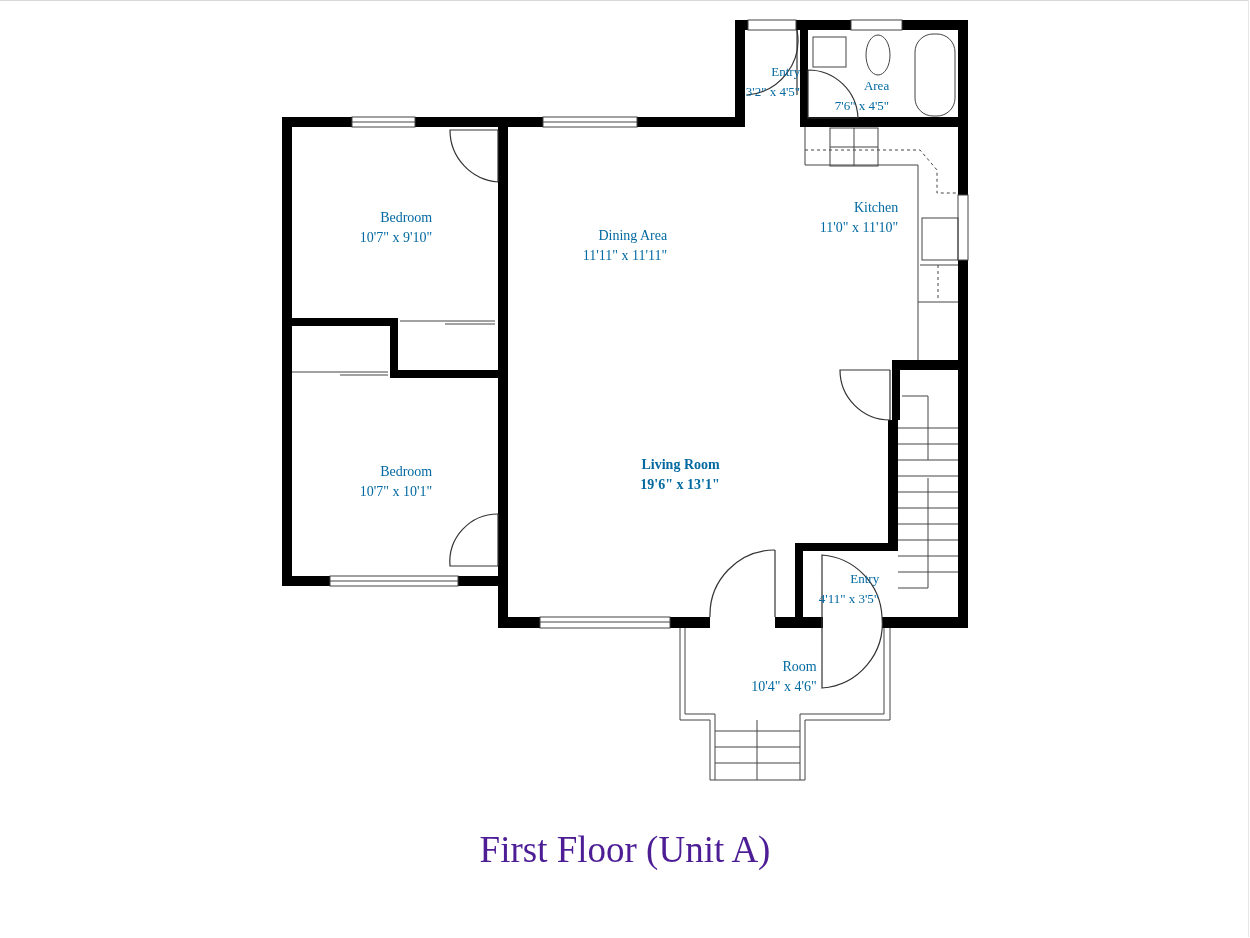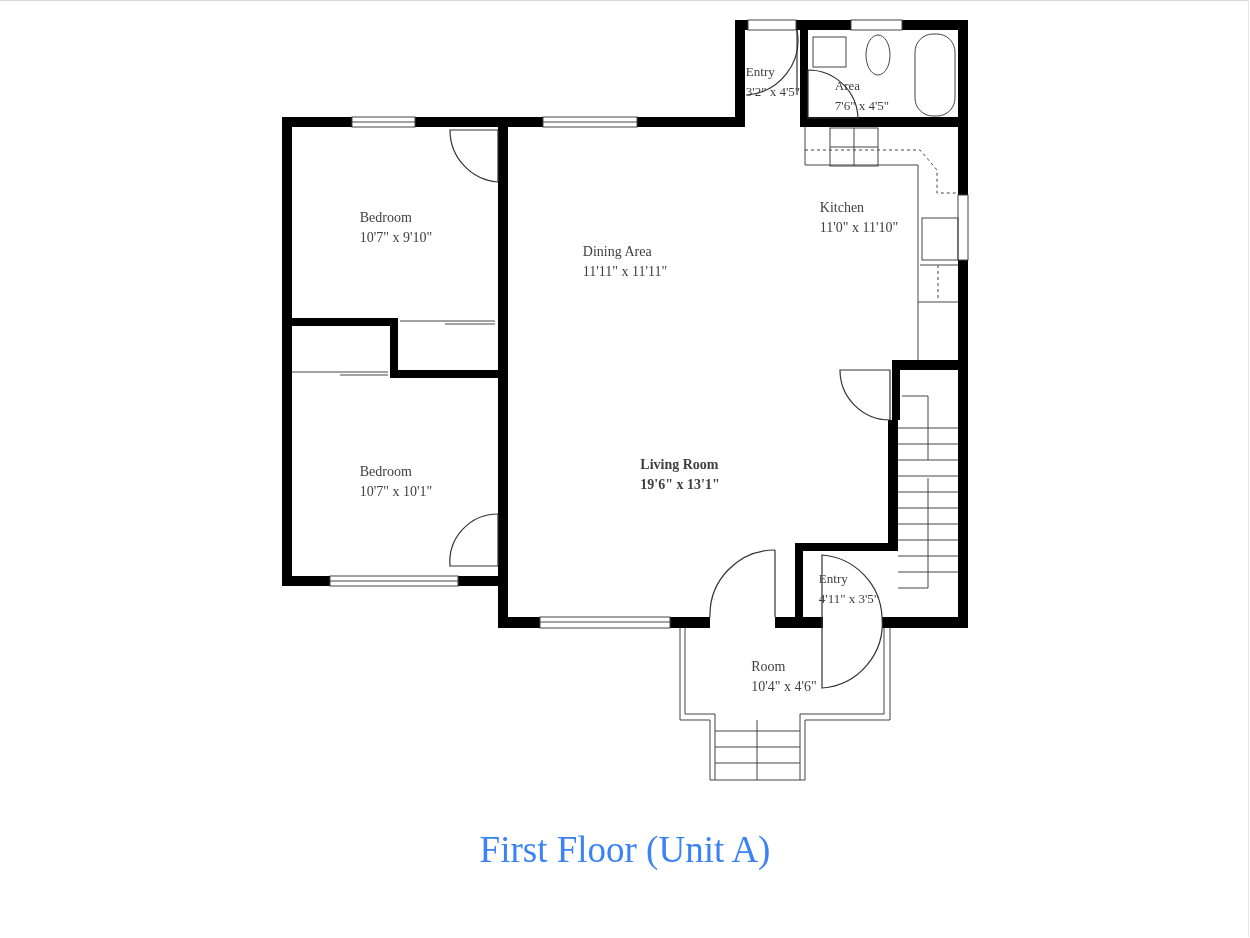--- a/index.html
+++ b/index.html
@@ -1,21 +1,21 @@
 <!DOCTYPE html>
 <html><head>
 <meta charset="utf-8">
 <style>
   html, body { margin: 0; padding: 0; background: #ffffff; }
   body { width: 1250px; height: 938px; position: relative; overflow: hidden; font-family: "Liberation Serif", "DejaVu Serif", serif; }
   .frame { position: absolute; left: 0; top: 0; width: 1249px; height: 937px; border-top: 1px solid #d8d8d8; border-right: 1px solid #e6e6e6; box-sizing: border-box; }
   svg.plan { position: absolute; left: 0; top: 0; }
-  .label { position: absolute; text-align: left; color: #404040; font-size: 14px; line-height: 20px; white-space: nowrap; transform: translateX(-50%); }
+  .label { position: absolute; text-align: right; color: #0369a1; font-size: 14px; line-height: 20px; white-space: nowrap; transform: translateX(-50%); }
   .label .name, .label .dim { display: block; }
-  .title { position: absolute; left: 625px; top: 828px; transform: translateX(-50%); font-size: 37px; color: #3b82f6; white-space: nowrap; text-align: right; }
+  .title { position: absolute; left: 625px; top: 828px; transform: translateX(-50%); font-size: 37px; color: #4c1d95; white-space: nowrap; text-align: right; }
 </style>
 </head>
 <body>
 
 <div class="frame"></div>
 
 <svg class="plan" width="1250" height="938" viewBox="0 0 1250 938">
   <g fill="#000">
 
     <rect x="282" y="117" width="10" height="469"></rect>
@@ -132,21 +132,21 @@
   <span class="dim">3'2" x 4'5"</span>
 </div>
 <div class="label" style="left:862px; top:76px; font-size:13px;">
   <span class="name">Area</span>
   <span class="dim">7'6" x 4'5"</span>
 </div>
 <div class="label" style="left:859px; top:198px;">
   <span class="name">Kitchen</span>
   <span class="dim">11'0" x 11'10"</span>
 </div>
-<div class="label" style="left:625px; top:242px;">
+<div class="label" style="left:625px; top:226px;">
   <span class="name">Dining Area</span>
   <span class="dim">11'11" x 11'11"</span>
 </div>
 <div class="label" style="left:396px; top:208px;">
   <span class="name">Bedroom</span>
   <span class="dim">10'7" x 9'10"</span>
 </div>
 <div class="label" style="left:396px; top:462px;">
   <span class="name">Bedroom</span>
   <span class="dim">10'7" x 10'1"</span>

